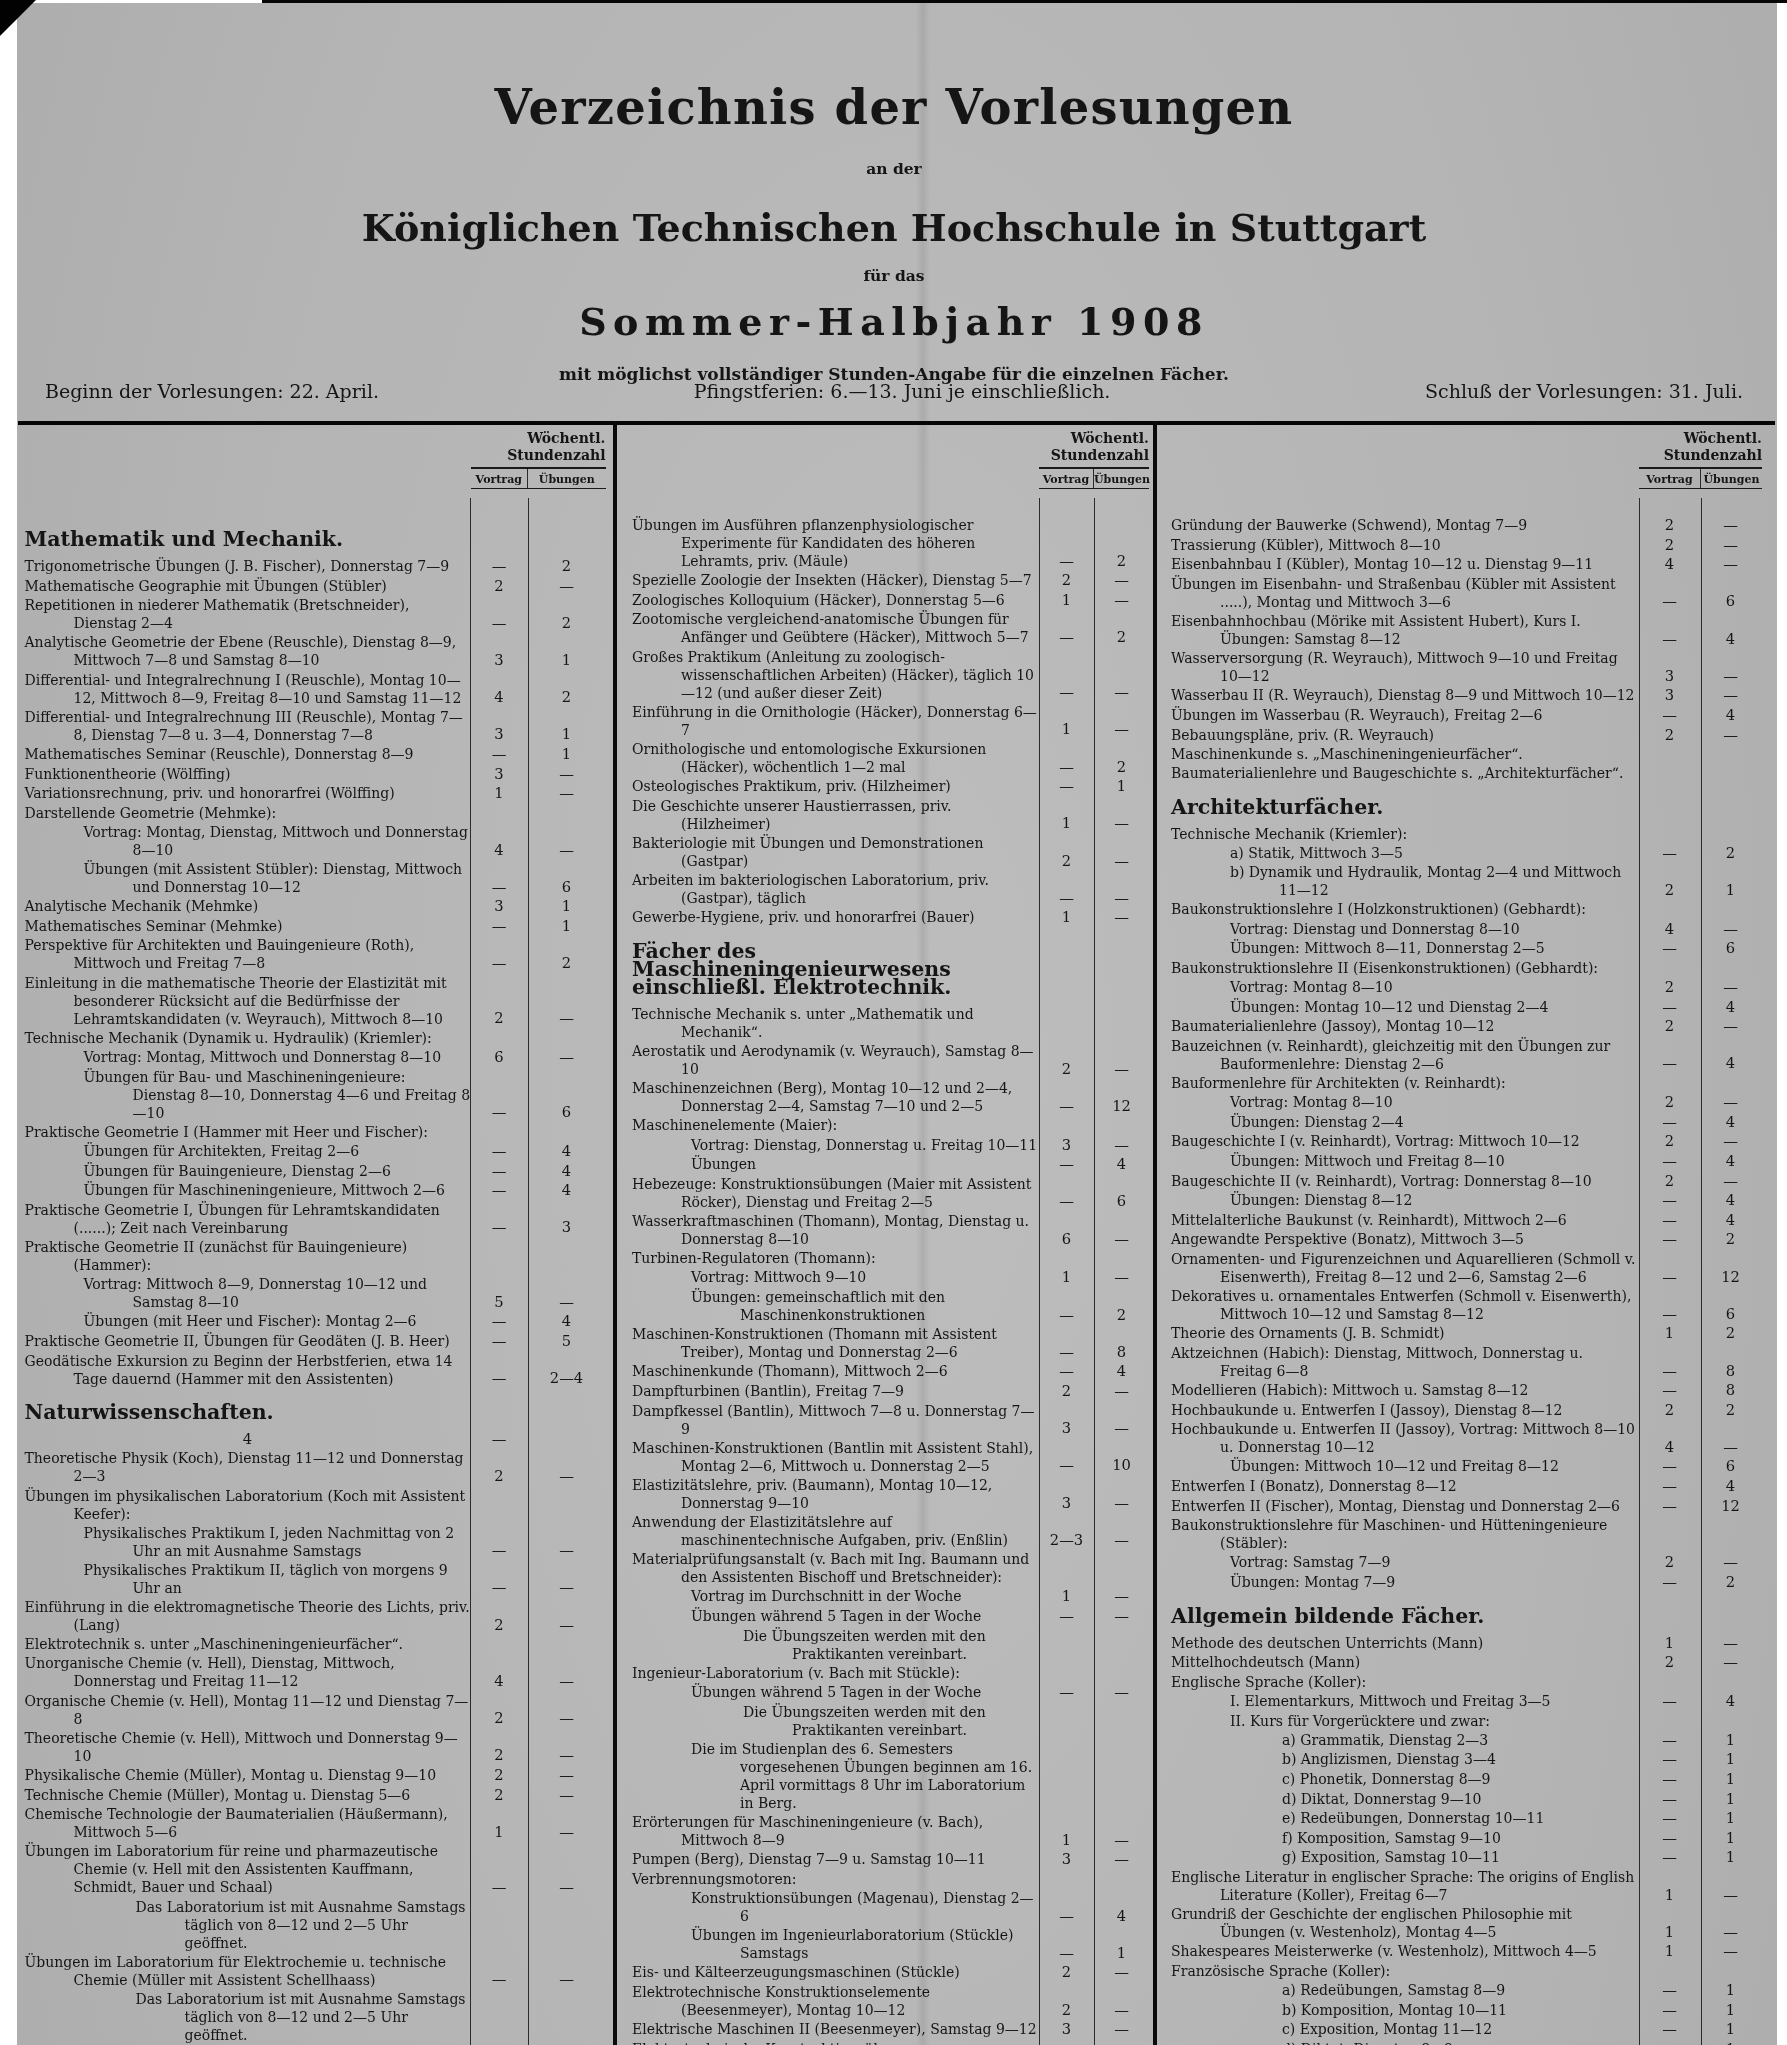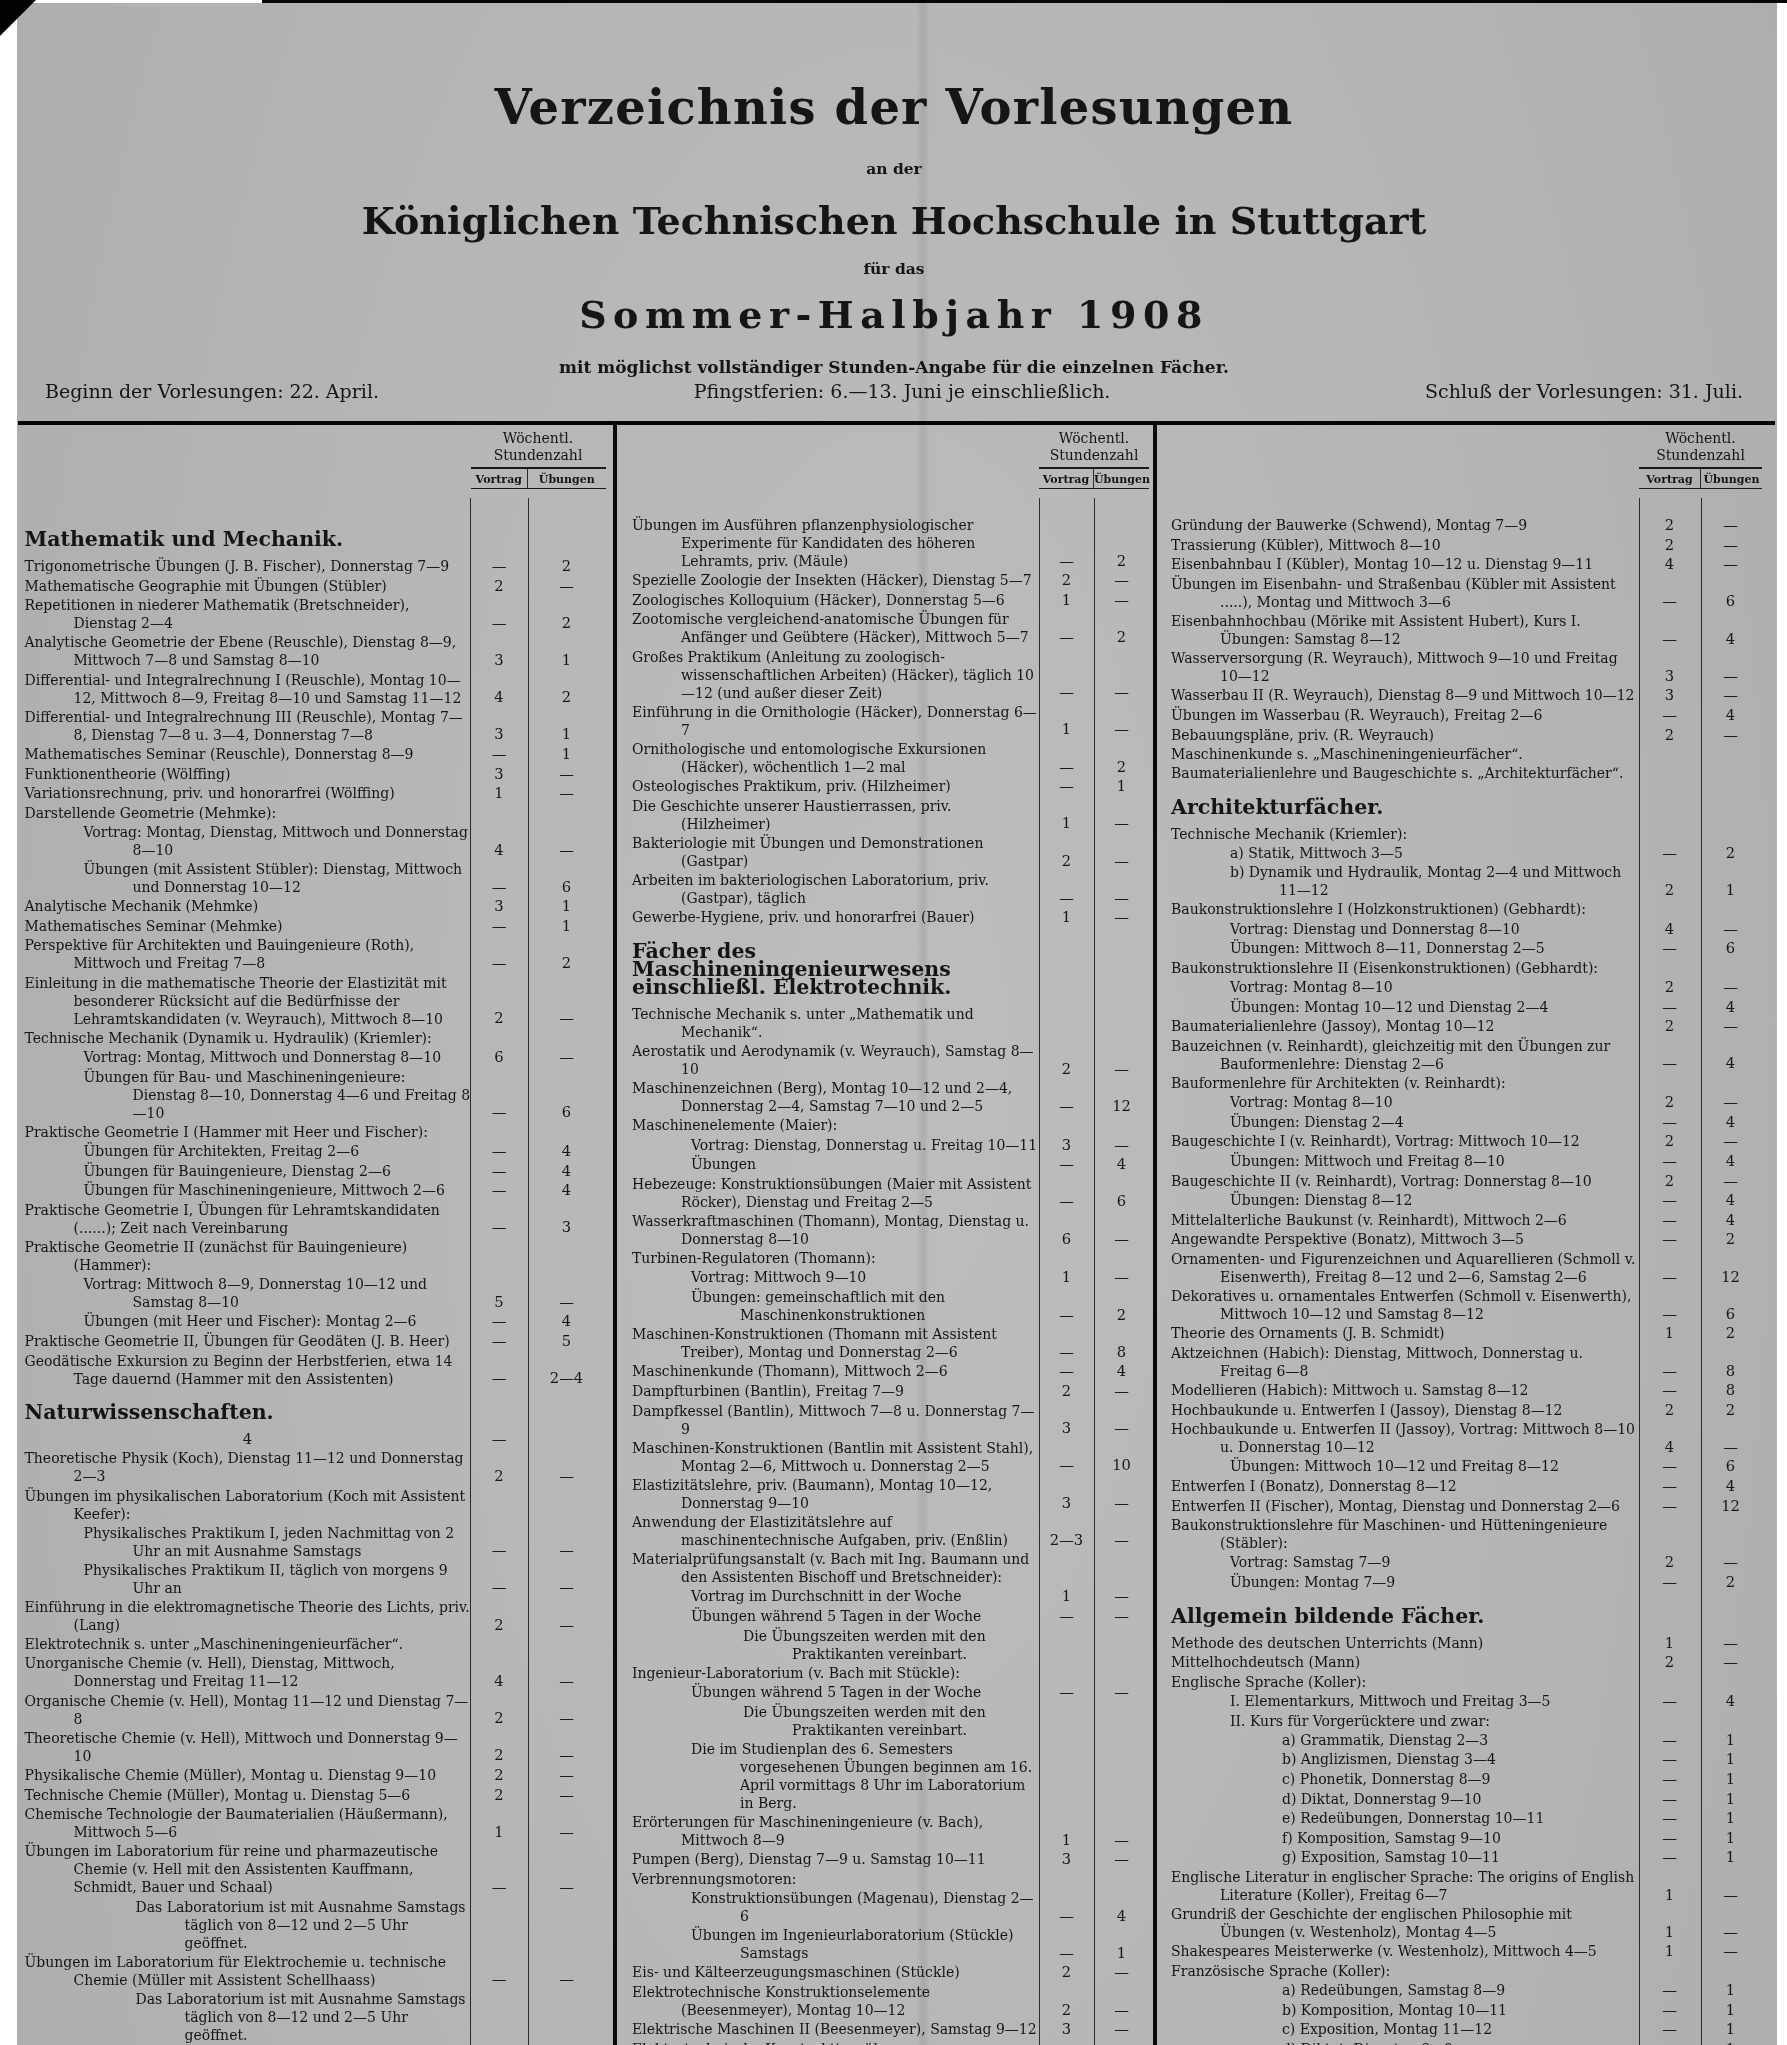--- a/index.html
+++ b/index.html
@@ -9,21 +9,21 @@
           background: radial-gradient(ellipse at 50% 35%, #bdbdbd 0%, #b4b4b4 55%, #a9a9a9 100%); }
   .fold { position:absolute; left:916px; top:0; width:14px; height:100%;
           background:linear-gradient(90deg, rgba(0,0,0,0) 0%, rgba(0,0,0,0.08) 50%, rgba(0,0,0,0) 100%); }
   .art-topline { position:absolute; left:262px; top:0; width:1526px; height:2.9px; background:#060606; }
   .art-corner { position:absolute; left:0; top:0; width:65px; height:61px;
                 background:linear-gradient(135deg, #020202 28%, rgba(0,0,0,0) 29%); }
 
   .masthead { position:absolute; left:0; top:79px; width:100%; text-align:center; }
   .mh-title { font-size:48px; font-weight:bold; letter-spacing:1.2px;text-align:center; }
   .mh-sub1  { font-size:15.5px; font-weight:bold; margin-top:24px; }
-  .mh-inst  { font-size:38px; font-weight:bold; margin-top:20px; }
+  .mh-inst  { font-size:38px; font-weight:bold; margin-top:27px; }
   .mh-sub2  { font-size:15.5px; font-weight:bold; margin-top:15.5px; }
   .mh-sem   { font-size:38px; font-weight:bold; letter-spacing:6.5px; margin-top:14px; }
   .mh-note  { font-size:17px; font-weight:bold; margin-top:20.5px; }
 
   .dates { position:absolute; left:45px; right:45px; top:380px; display:flex; justify-content:space-between;
            font-size:19px; font-weight:normal; }
 
   .bigrule { position:absolute; left:18.4px; width:1757px; top:421px; height:3.7px; background:#050505; }
   .vthick { position:absolute; top:421px; width:3.7px; height:2594px; background:#0a0a0a; }
   #vt1 { left:613px; } #vt2 { left:1153px; }
@@ -34,21 +34,21 @@
 
   .group { position:absolute; top:427px; }
   #g1 { left:24.5px;   width:581px; }
   #g2 { left:632px; width:518px; }
   #g3 { left:1171px; width:591px; }
 
   .hbox { position:absolute; top:3.3px; text-align:center; }
   #g1 .hbox { left:446px; width:135px; }
   #g2 .hbox { left:407px;  width:110px; }
   #g3 .hbox { left:468px; width:123px; }
-  .htitle { font-size:14px; font-weight:normal; line-height:16.4px; border-bottom:2.9px double #1a1a1a; padding-bottom:4.1px; }
+  .htitle { font-size:14px; font-weight:bold; line-height:16.4px; border-bottom:2.9px double #1a1a1a; padding-bottom:4.1px;text-align:right; }
   .hlabels { display:flex; border-bottom:1.2px solid #1a1a1a; }
   .hlabels span { font-size:11px; font-weight:bold; padding:3.3px 0 2.5px 0; }
   #g1 .hv { width:57px; } #g1 .hu { width:78px; border-left:1.2px solid #2b2b2b; }
   #g2 .hv { width:55px; } #g2 .hu { width:55px; border-left:1.2px solid #2b2b2b; }
   #g3 .hv { width:61px; } #g3 .hu { width:61px; border-left:1.2px solid #2b2b2b; }
 
   .rows { padding-top:89px; }
   .row { display:grid; }
   #g1 .row { grid-template-columns:446px 57px 78px; }
   #g2 .row { grid-template-columns:407px 55px 55px; }

